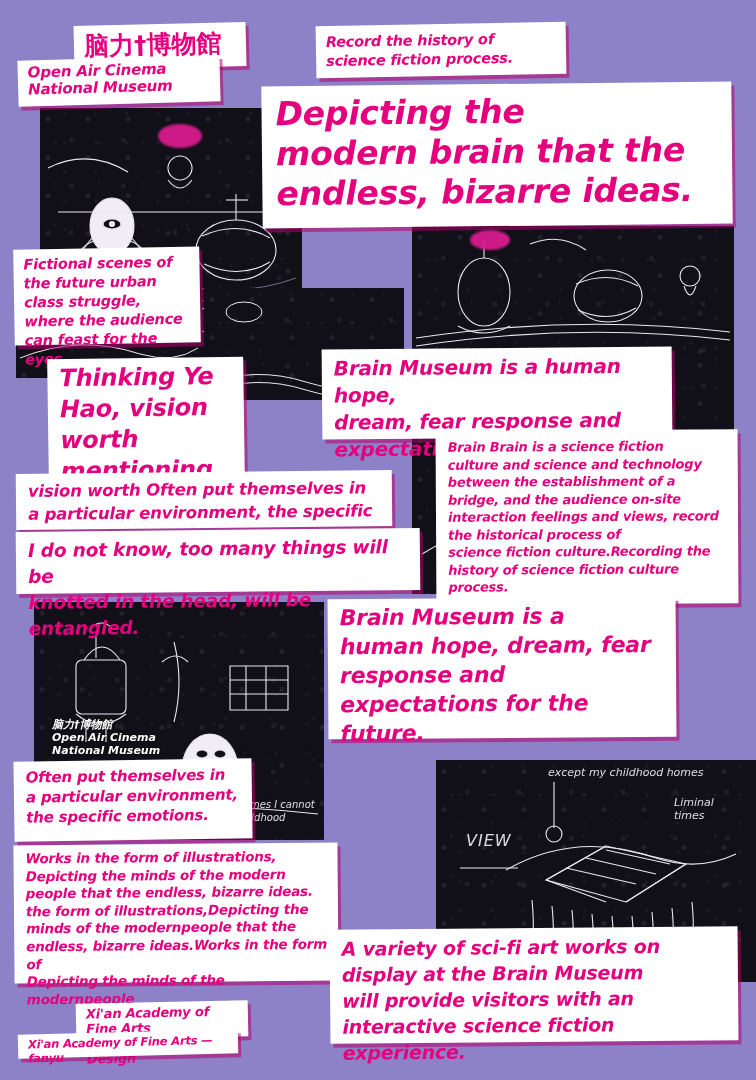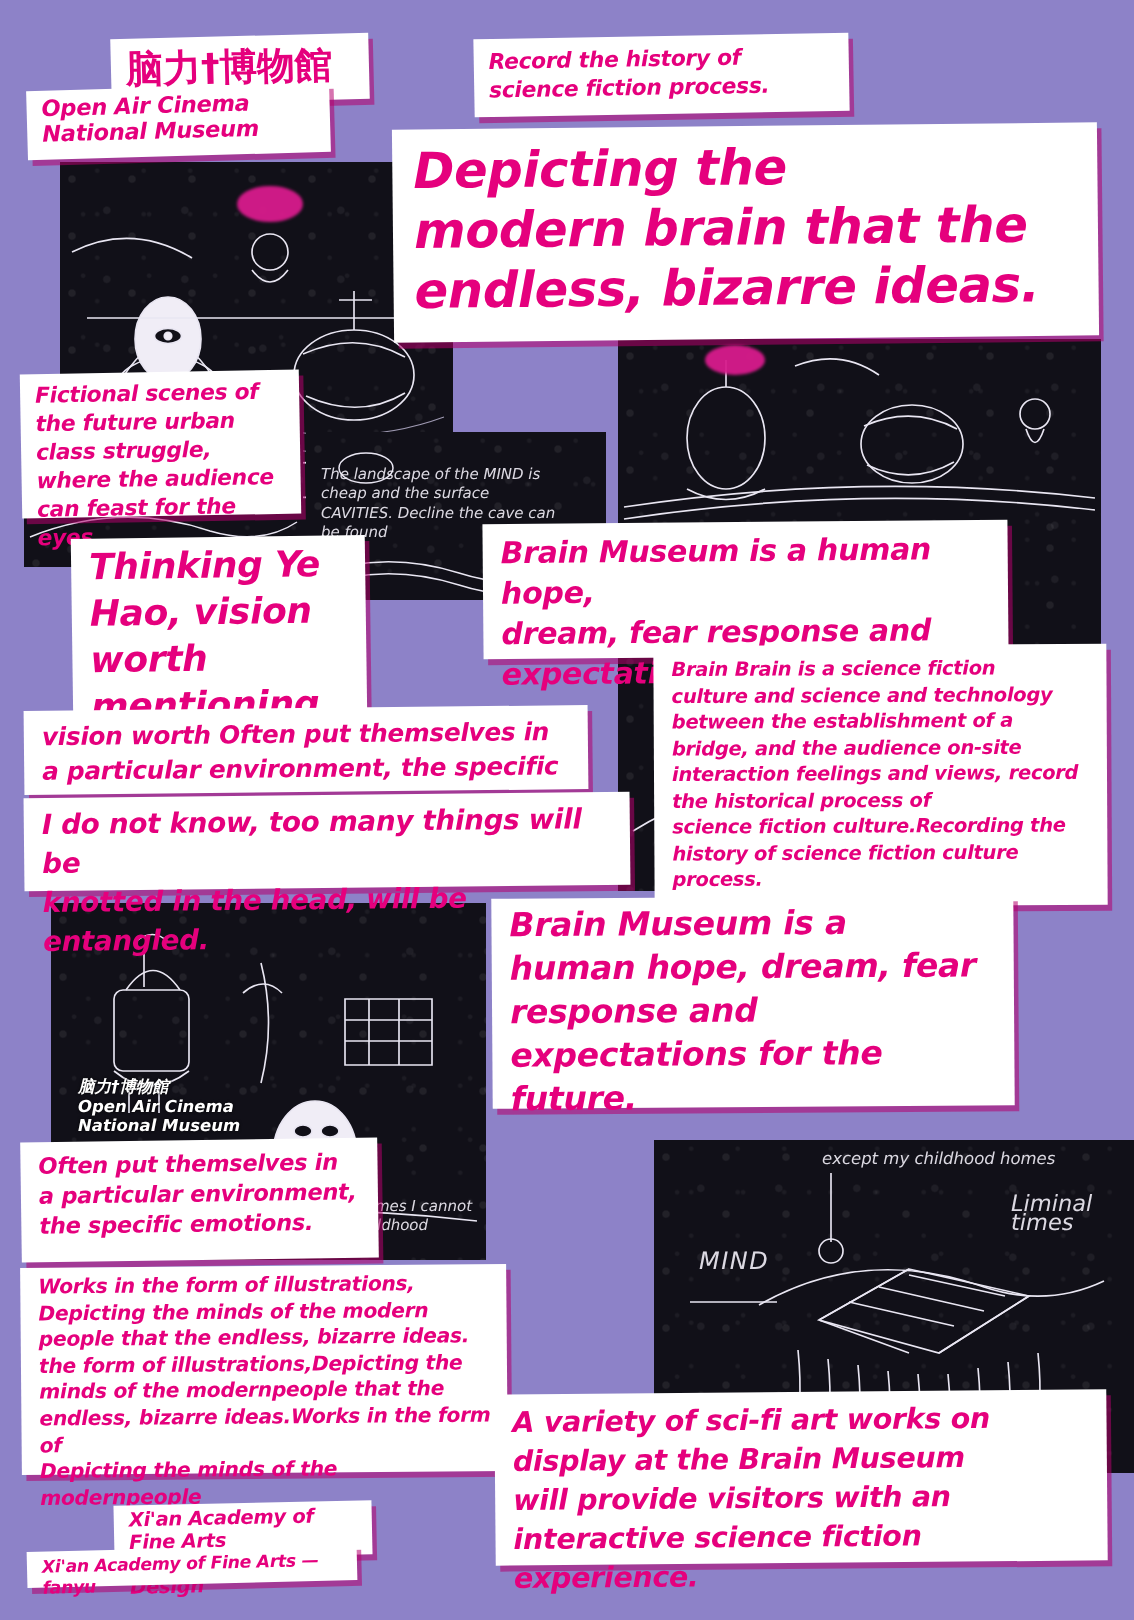--- a/index.html
+++ b/index.html
@@ -281,24 +281,20 @@
 
   <div class="art" style="left:204px; top:288px; width:200px; height:112px;">
     <div class="tex"></div>
     <svg viewBox="0 0 200 112" preserveAspectRatio="none">
       <g stroke="#e9e6f2" fill="none" stroke-width="1">
         <path d="M2 96 q50 -18 100 -2 q50 16 96 -8"></path>
         <path d="M2 104 q50 -18 100 -2 q50 16 96 -8"></path>
         <ellipse cx="40" cy="24" rx="18" ry="10"></ellipse>
       </g>
     </svg>
-    <div class="hand" style="left:10px; top:22px; width:180px;">The landscape of the MIND is
-cheap and the surface
-CAVITIES. Decline the cave can
-be  found</div>
   </div>
 
   <div class="art" style="left:412px; top:354px; width:322px; height:240px;">
     <div class="tex"></div>
     <svg viewBox="0 0 322 240" preserveAspectRatio="none">
       <g stroke="#e9e6f2" fill="none" stroke-width="1.1">
         <path d="M10 200 q80 -50 160 -10 q70 36 142 -16"></path>
         <ellipse cx="90" cy="110" rx="40" ry="26"></ellipse>
         <path d="M50 110 q40 -40 80 0"></path>
         <circle cx="230" cy="80" r="22"></circle>
@@ -356,23 +352,23 @@
           <path d="M176 156 q4 40 -4 62"></path>
           <path d="M196 156 q4 40 -4 62"></path>
           <path d="M216 152 q4 40 -4 62"></path>
           <path d="M236 148 q4 40 -4 62"></path>
           <path d="M256 142 q4 40 -4 62"></path>
         </g>
         <path d="M24 108 h58"></path>
       </g>
     </svg>
     <div class="hand" style="left:112px; top:6px; width:180px; font-size:11px;">except my childhood homes</div>
-    <div class="hand" style="left:238px; top:36px; width:70px; font-size:15px;">Liminal
+    <div class="hand" style="left:238px; top:36px; width:70px; font-size:11px;">Liminal
 times</div>
-    <div class="hand" style="left:30px; top:74px; width:60px; font-size:16px; letter-spacing:1px;">MIND</div>
+    <div class="hand" style="left:30px; top:74px; width:60px; font-size:16px; letter-spacing:1px;">VIEW</div>
   </div>
 
   <div class="plaque" id="cn-title">
     <span class="txt f-blk">脑力†博物館</span>
   </div>
 
   <div class="plaque" id="en-title">
     <span class="txt f-hw">Open Air Cinema
 National Museum</span>
   </div>

